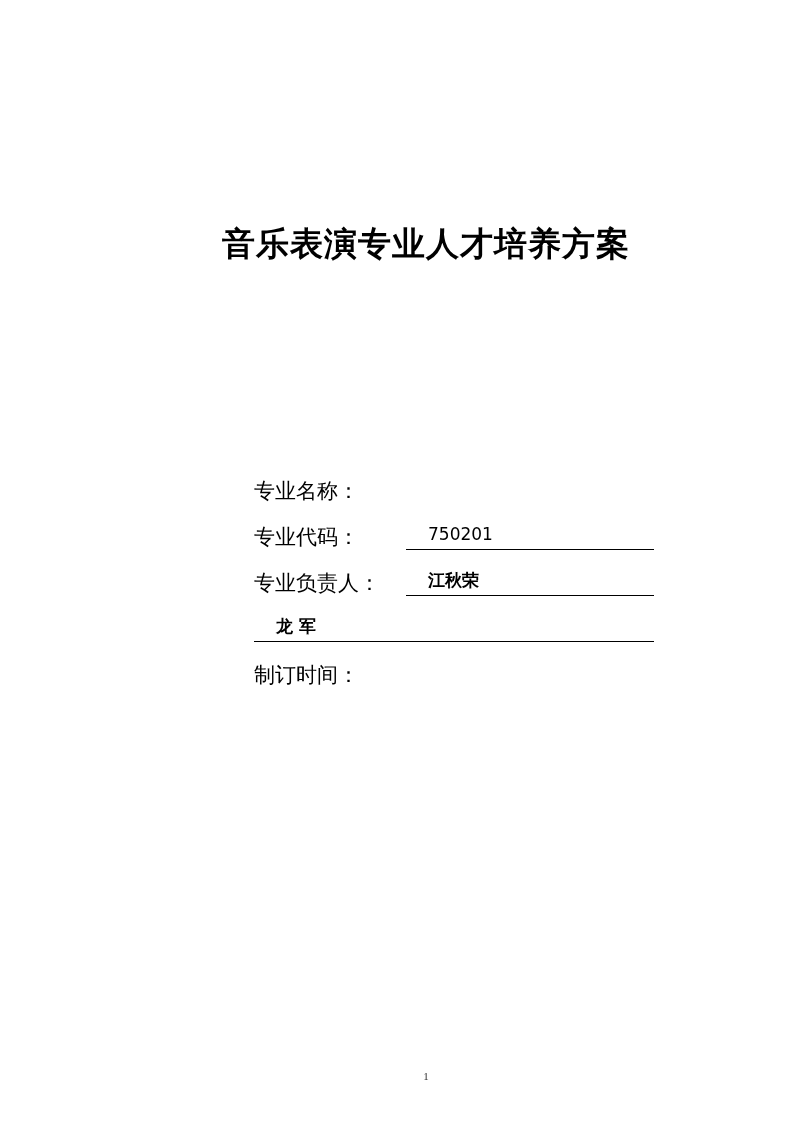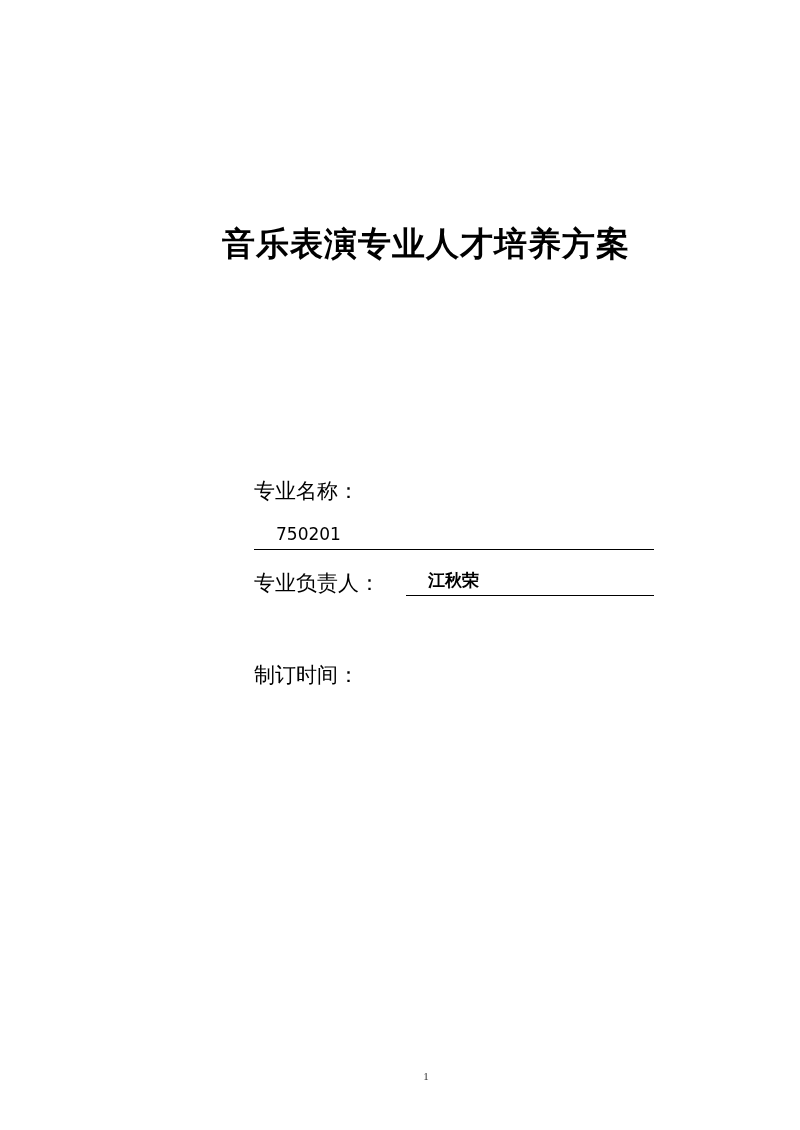--- a/index.html
+++ b/index.html
@@ -95,29 +95,31 @@
 
   <div class="doc-title">音乐表演专业人才培养方案</div>
 
   <div class="meta-block">
 
     <div class="meta-row">
       <div class="meta-label">专业名称：</div>
     </div>
 
     <div class="meta-row">
+      <div class="meta-label">专业代码：</div>
       <div class="meta-value">750201</div>
     </div>
 
     <div class="meta-row">
       <div class="meta-label">专业负责人：</div>
       <div class="meta-value bold">江秋荣</div>
     </div>
 
     <div class="meta-row">
+      <div class="meta-value bold">龙 军</div>
     </div>
 
     <div class="meta-row">
       <div class="meta-label">制订时间：</div>
     </div>
 
   </div>
 
   <div class="page-number">1</div>
 

